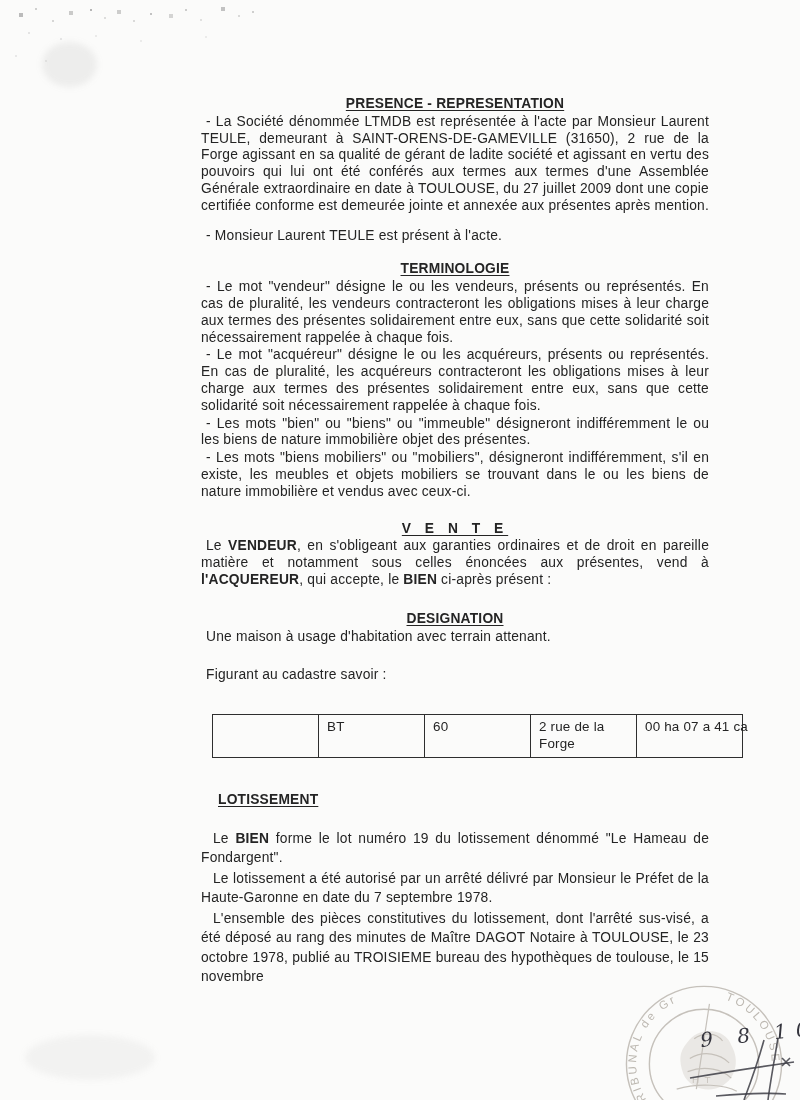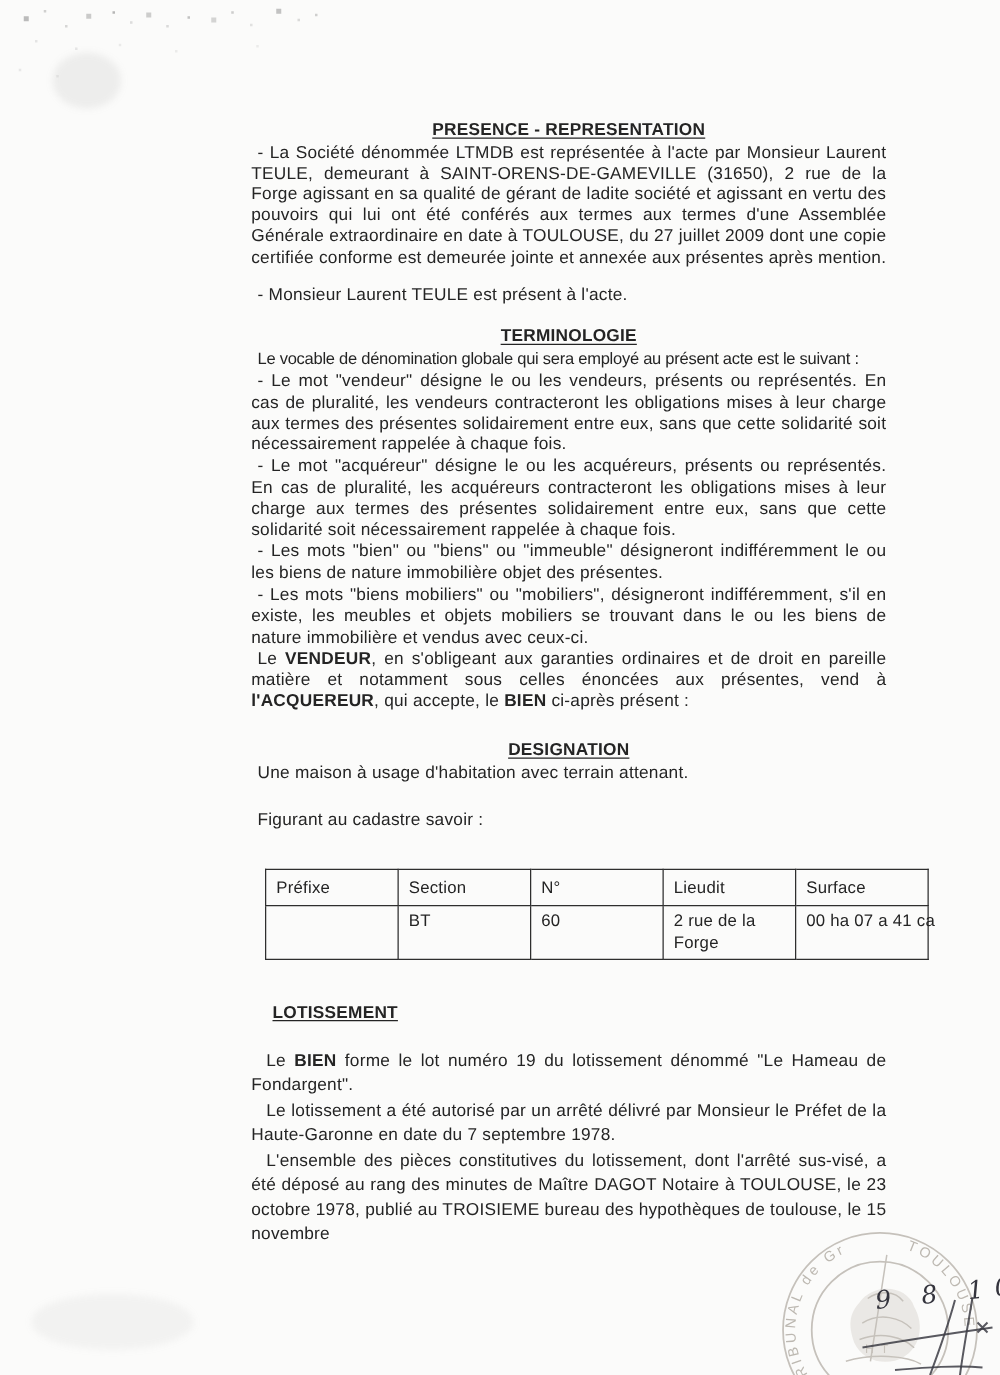--- a/index.html
+++ b/index.html
@@ -115,41 +115,34 @@
     </g>
   </svg>
 
   <div class="content">
 
     <div class="h center">PRESENCE - REPRESENTATION</div>
     <p>- La Société dénommée LTMDB est représentée à l'acte par Monsieur Laurent TEULE, demeurant à SAINT-ORENS-DE-GAMEVILLE (31650), 2 rue de la Forge agissant en sa qualité de gérant de ladite société et agissant en vertu des pouvoirs qui lui ont été conférés aux termes aux termes d'une Assemblée Générale extraordinaire en date à TOULOUSE, du 27 juillet 2009 dont une copie certifiée conforme est demeurée jointe et annexée aux présentes après mention.</p>
     <p class="mt13 plain">- Monsieur Laurent TEULE est présent à l'acte.</p>
 
     <div class="h center mt21">TERMINOLOGIE</div>
-    <p class="tight">Le vocable de dénomination globale qui sera employé au présent acte est le suivant :</p>
     <p>- Le mot "vendeur" désigne le ou les vendeurs, présents ou représentés. En cas de pluralité, les vendeurs contracteront les obligations mises à leur charge aux termes des présentes solidairement entre eux, sans que cette solidarité soit nécessairement rappelée à chaque fois.</p>
     <p>- Le mot "acquéreur" désigne le ou les acquéreurs, présents ou représentés. En cas de pluralité, les acquéreurs contracteront les obligations mises à leur charge aux termes des présentes solidairement entre eux, sans que cette solidarité soit nécessairement rappelée à chaque fois.</p>
     <p>- Les mots "bien" ou "biens" ou "immeuble" désigneront indifféremment le ou les biens de nature immobilière objet des présentes.</p>
     <p>- Les mots "biens mobiliers" ou "mobiliers", désigneront indifféremment, s'il en existe, les meubles et objets mobiliers se trouvant dans le ou les biens de nature immobilière et vendus avec ceux-ci.</p>
 
+    <div class="h center sp mt20">V E N T E</div>
     <p><span>Le </span><span style="font-weight: bold;">VENDEUR</span><span>, en s'obligeant aux garanties ordinaires et de droit en pareille matière et notamment sous celles énoncées aux présentes, vend à </span><span style="font-weight: bold;">l'ACQUEREUR</span><span>, qui accepte, le </span><span style="font-weight: bold;">BIEN</span><span> ci-après présent :</span></p>
 
     <div class="h center mt22">DESIGNATION</div>
     <p class="plain">Une maison à usage d'habitation avec terrain attenant.</p>
     <p class="mt22 plain">Figurant au cadastre savoir :</p>
 
     <table class="cad">
       <tbody>
-          <tr>
-        <th>Préfixe</th>
-        <th>Section</th>
-        <th>N°</th>
-        <th>Lieudit</th>
-        <th>Surface</th>
-      </tr>
       <tr>
         <td></td>
         <td>BT</td>
         <td>60</td>
         <td class="justcell">2 rue de la Forge</td>
         <td class="nowrapcell">00 ha 07 a 41 ca</td>
       </tr>
     </tbody>
       </table>
 

